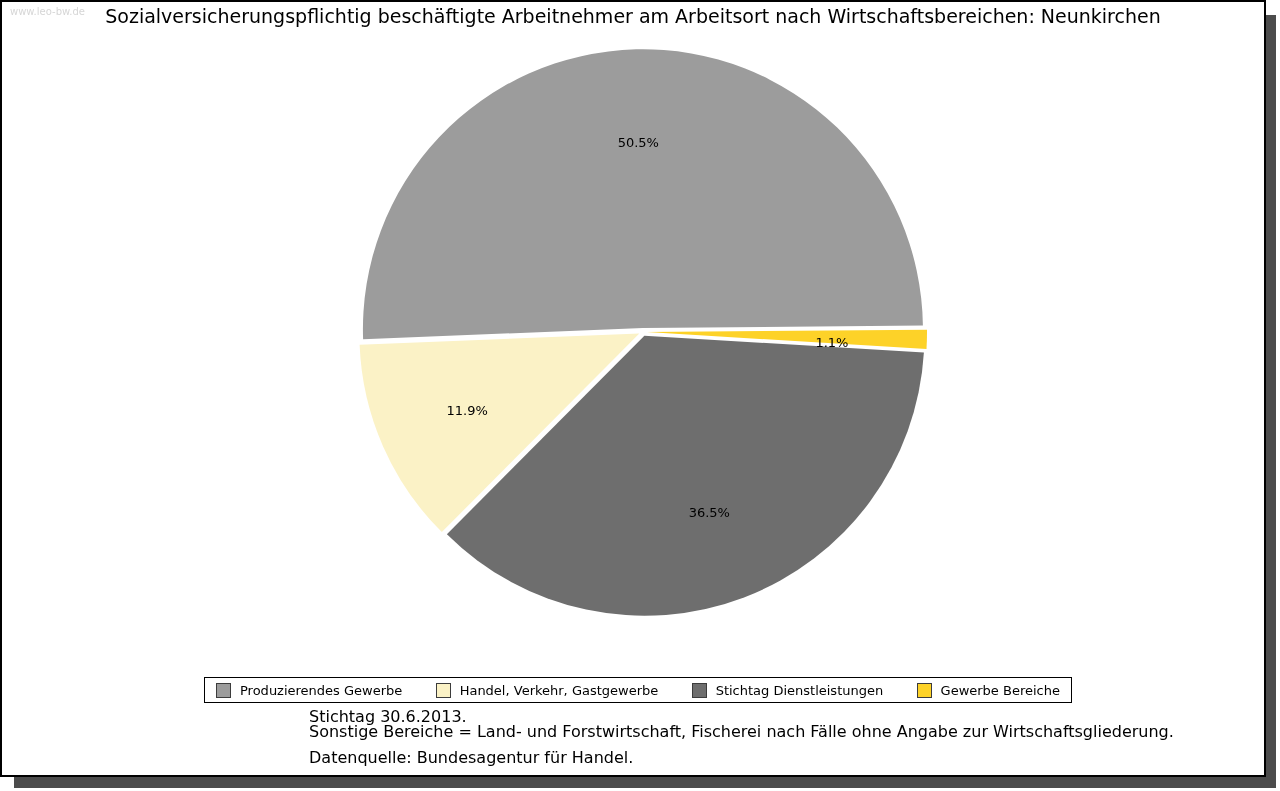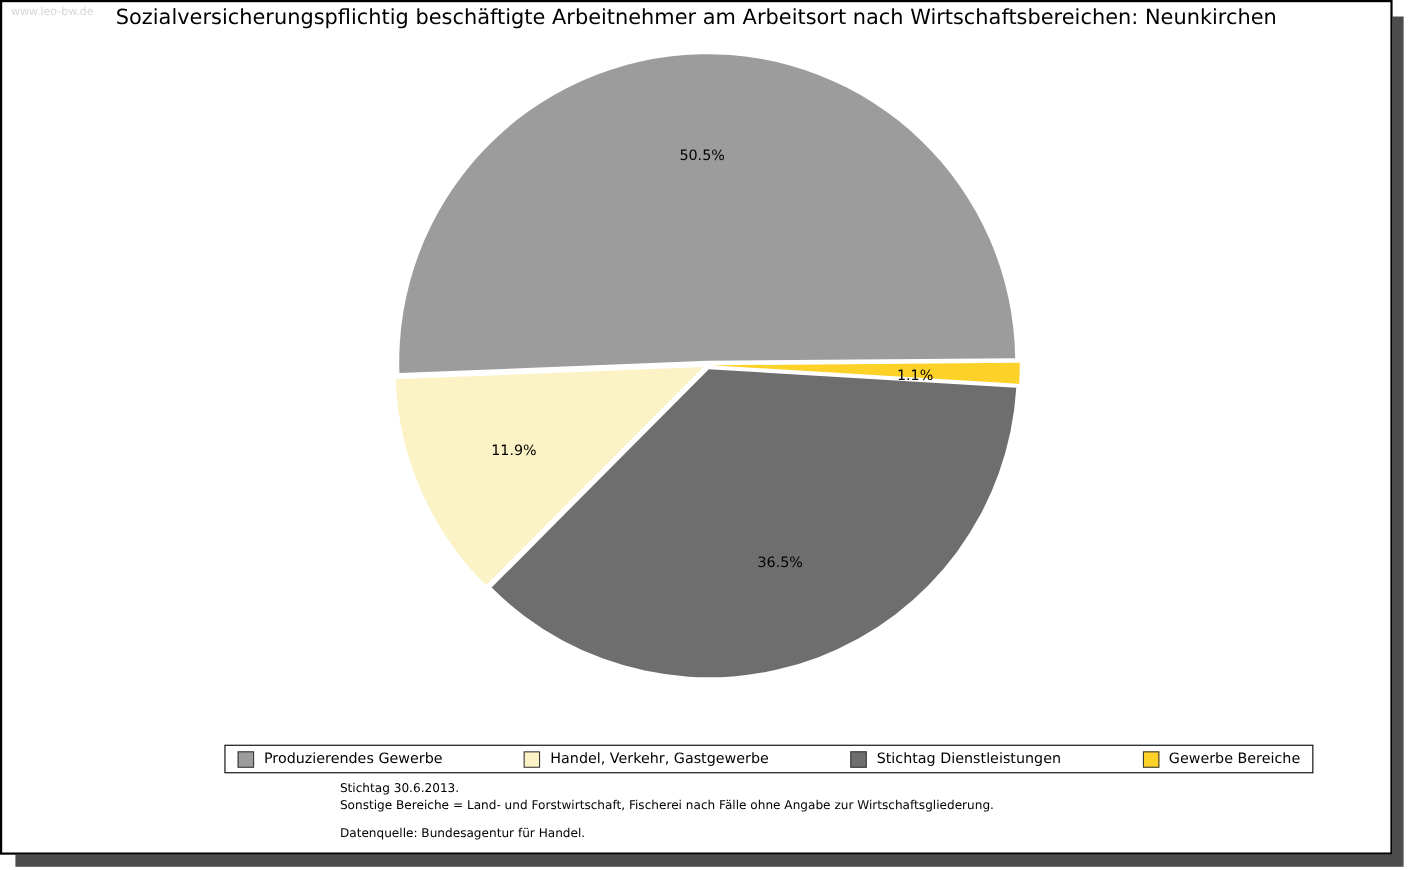--- a/index.html
+++ b/index.html
@@ -48,21 +48,21 @@
   }
   .slice-label {
     font-family: "DejaVu Sans", sans-serif;
     font-size: 13px;
     fill: #000000;
   }
   .legend {
     position: absolute;
     left: 202px;
     top: 675px;
-    width: 990px;
+    width: 868px;
     height: 26px;
     box-sizing: border-box;
     border: 1px solid #000000;
     background: #ffffff;
     display: flex;
     align-items: center;
     justify-content: space-between;
     padding: 0 11px;
   }
   .legend-item {
@@ -77,21 +77,21 @@
     display: inline-block;
     width: 13px;
     height: 13px;
     border: 1px solid #3c3c3c;
     box-sizing: content-box;
   }
   .footnotes {
     position: absolute;
     left: 307px;
     top: 707px;
-    font-size: 11px;
+    font-size: 16px;
     line-height: 15px;
     color: #000000;
     white-space: nowrap;
   }
   .footnote-gap {
     height: 11px;
   }
 </style>
 </head>
 <body>

